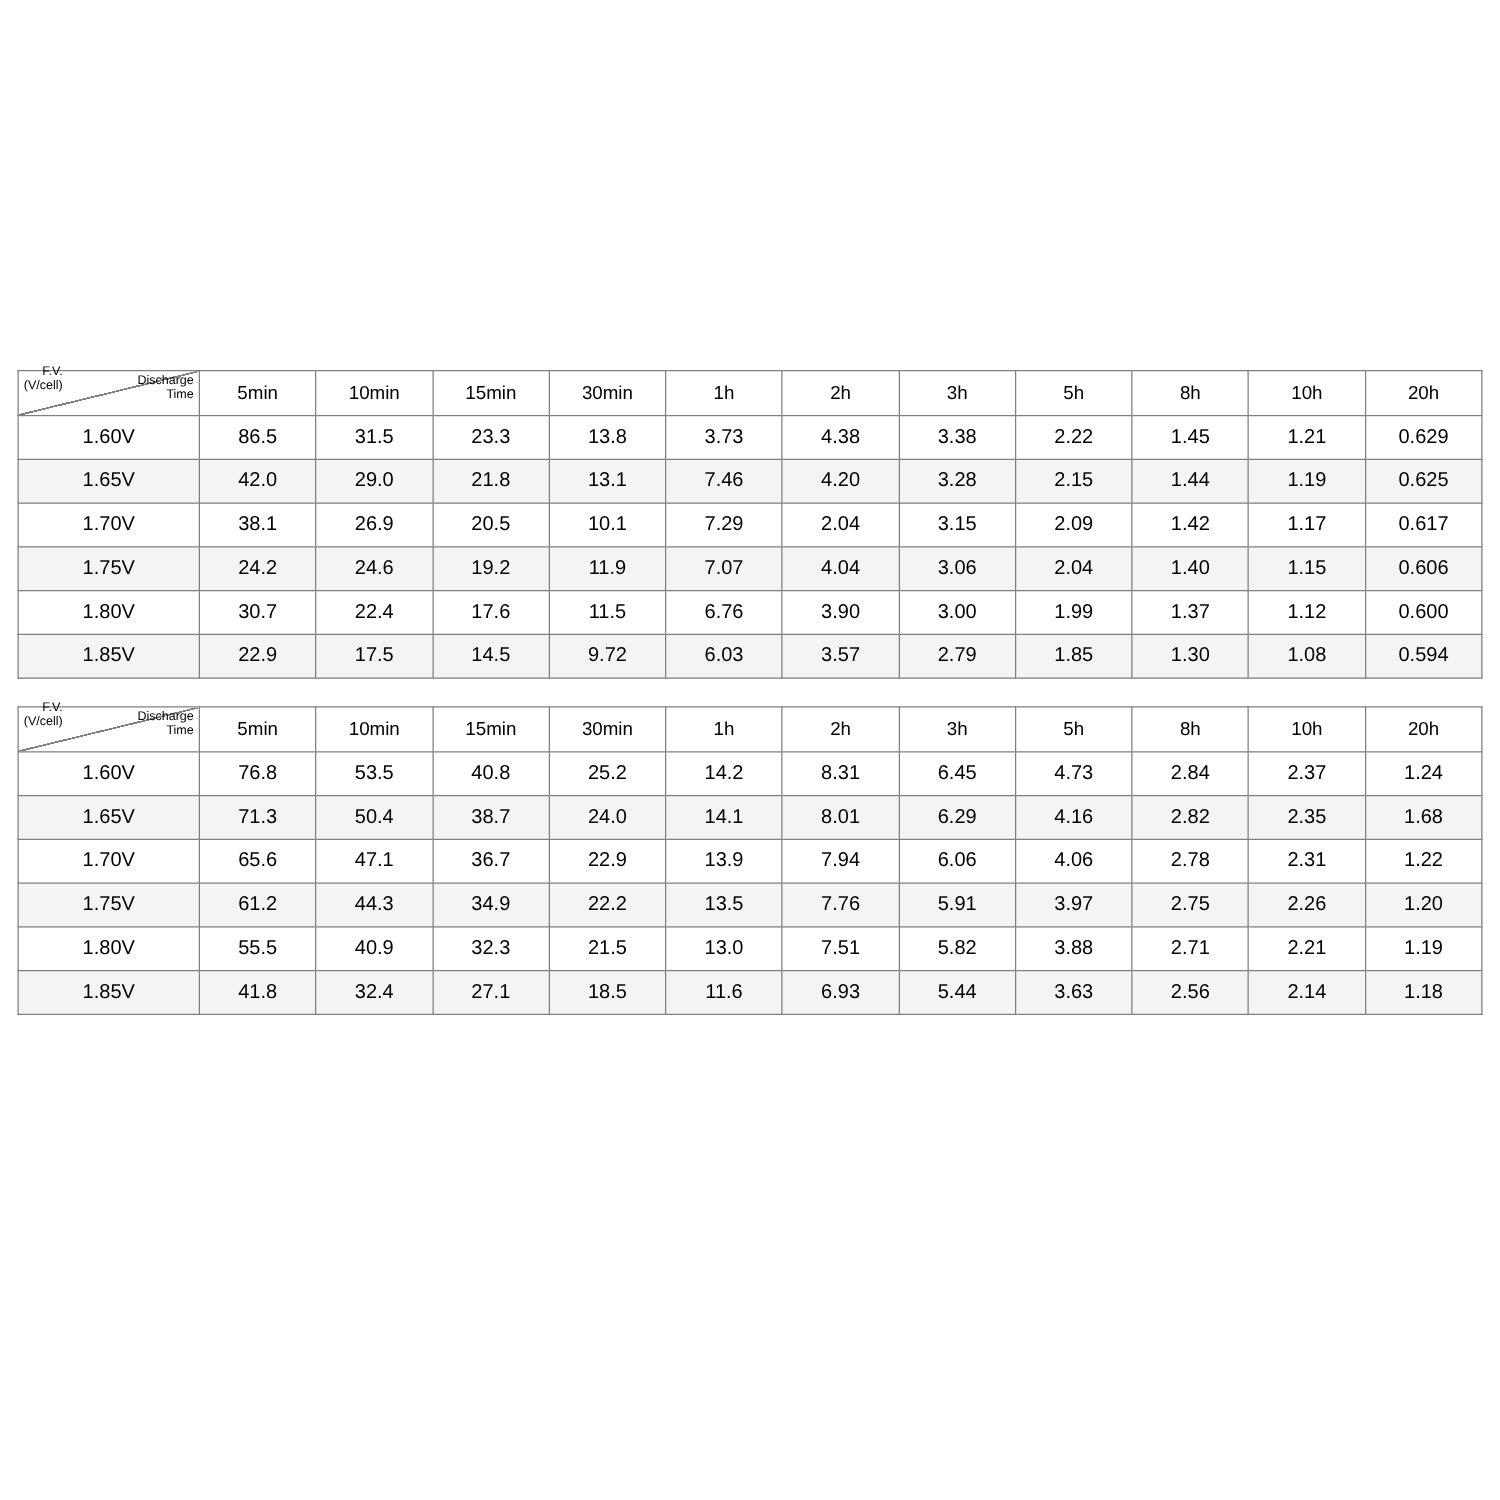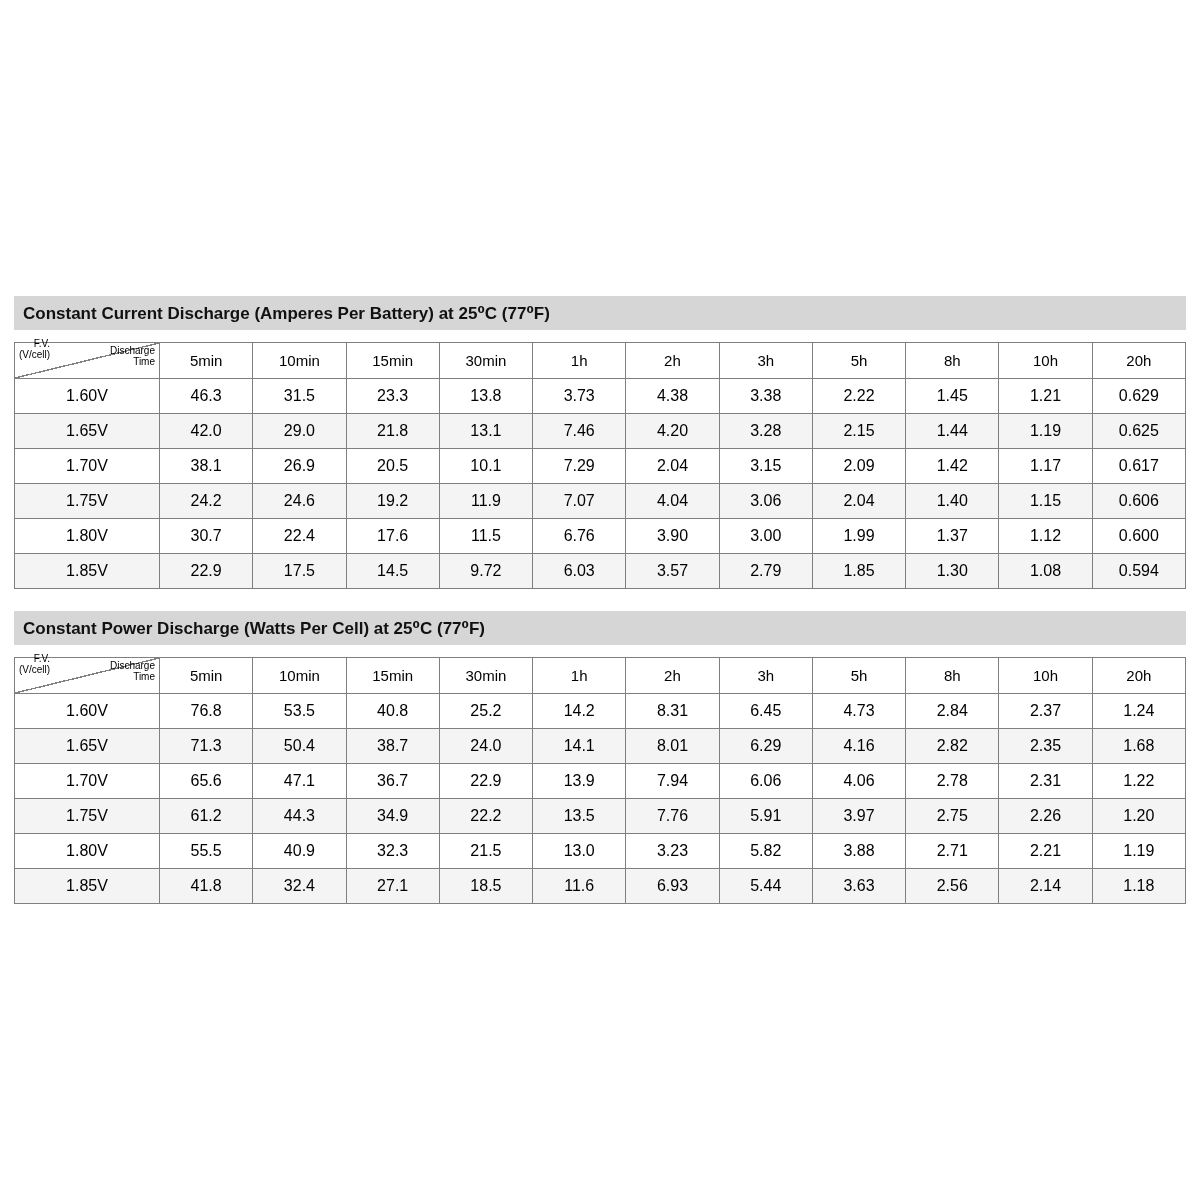--- a/index.html
+++ b/index.html
@@ -73,23 +73,20 @@
     margin-top: 20px;
   }
   tbody tr:nth-child(even) { background: #f4f4f4; }
 </style>
 </head>
 <body>
 
 <div class="content">
 
   <section class="table-block">
-    <div class="title-bar">
-      <span>Constant Current Discharge (Amperes Per Battery) at 25⁰C (77⁰F)</span>
-    </div>
     <table class="spec-table">
       <thead>
         <tr>
           <th class="corner">
             <span class="corner-top">
               <span>Discharge</span><br>
               <span>Time</span>
             </span>
             <span class="corner-bottom">
               <span>F.V.</span><br>
@@ -105,21 +102,21 @@
             <th>3h</th>
             <th>5h</th>
             <th>8h</th>
             <th>10h</th>
             <th>20h</th>
           </tr>
       </thead>
       <tbody>
           <tr>
             <th>1.60V</th>
-            <td>46.3</td>
+            <td>86.5</td>
             <td>31.5</td>
             <td>23.3</td>
             <td>13.8</td>
             <td>3.73</td>
             <td>4.38</td>
             <td>3.38</td>
             <td>2.22</td>
             <td>1.45</td>
             <td>1.21</td>
             <td>0.629</td>
@@ -192,23 +189,20 @@
             <td>1.85</td>
             <td>1.30</td>
             <td>1.08</td>
             <td>0.594</td>
           </tr>
         </tbody>
     </table>
   </section>
 
   <section class="table-block">
-    <div class="title-bar">
-      <span>Constant Power Discharge (Watts Per Cell) at 25⁰C (77⁰F)</span>
-    </div>
     <table class="spec-table">
       <thead>
         <tr>
           <th class="corner">
             <span class="corner-top">
               <span>Discharge</span><br>
               <span>Time</span>
             </span>
             <span class="corner-bottom">
               <span>F.V.</span><br>
@@ -285,21 +279,21 @@
             <td>2.26</td>
             <td>1.20</td>
           </tr>
           <tr>
             <th>1.80V</th>
             <td>55.5</td>
             <td>40.9</td>
             <td>32.3</td>
             <td>21.5</td>
             <td>13.0</td>
-            <td>3.23</td>
+            <td>7.51</td>
             <td>5.82</td>
             <td>3.88</td>
             <td>2.71</td>
             <td>2.21</td>
             <td>1.19</td>
           </tr>
           <tr>
             <th>1.85V</th>
             <td>41.8</td>
             <td>32.4</td>

